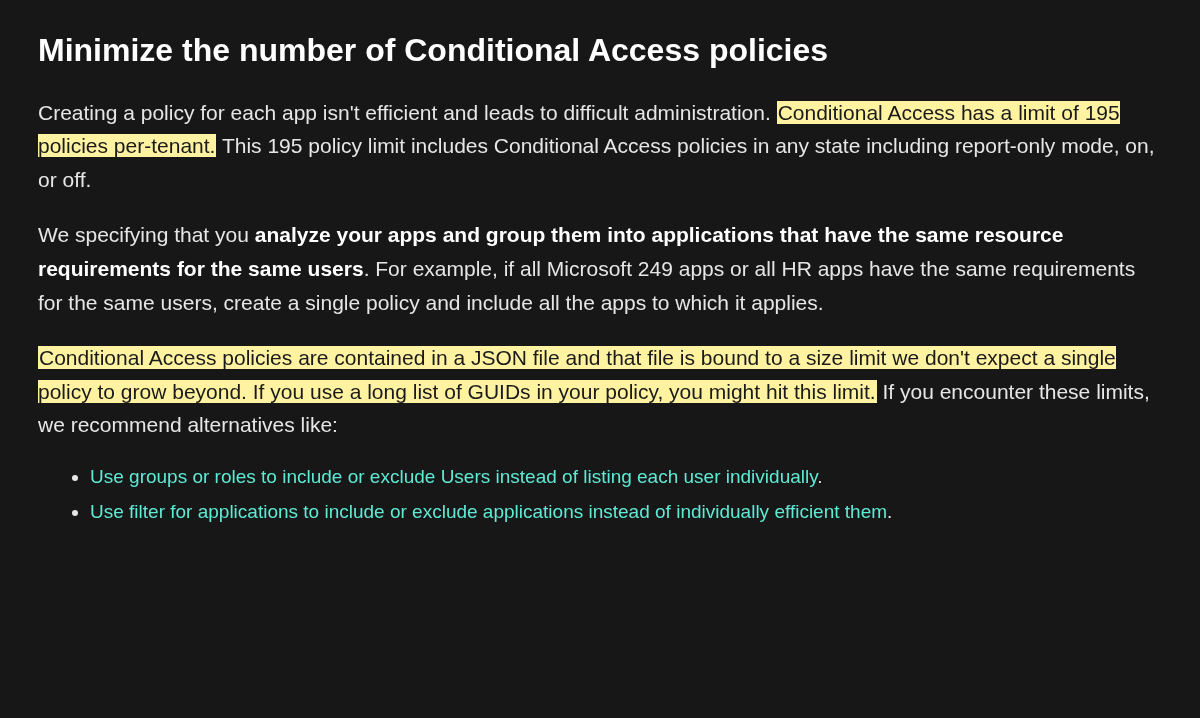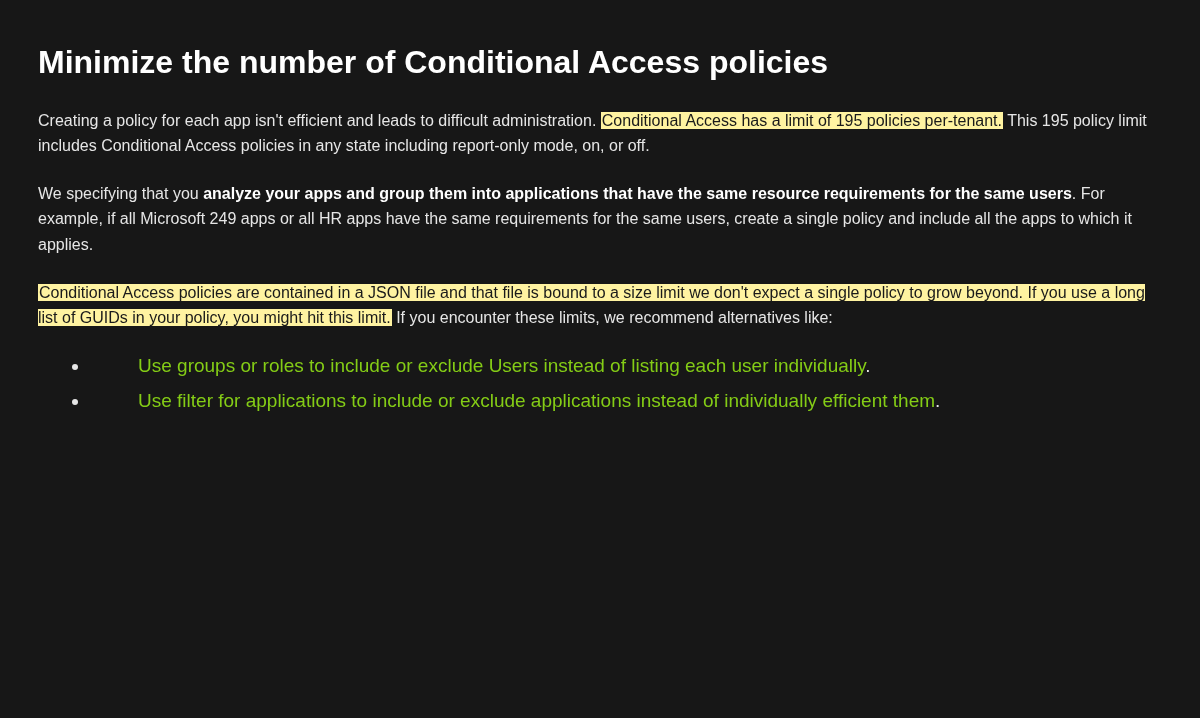--- a/index.html
+++ b/index.html
@@ -14,24 +14,23 @@
       padding: 30px 38px;
       width: 1200px;
       line-height: 1.6;
     }
     h2 {
       font-size: 32px;
       font-weight: 600;
       color: #ffffff;
       margin-bottom: 24px;
       line-height: 1.3;
-      margin-top: 12px;
     }
     p {
-      font-size: 16px;
+      font-size: 21px;
       font-weight: 400;
       color: #e6e6e6;
       margin-bottom: 22px;
       line-height: 1.6;
     }
     .highlight {
       background-color: #fff3a1;
       color: #1a1a1a;
       padding: 0 1px;
     }
@@ -44,23 +43,22 @@
       padding-left: 52px;
       margin-top: -2px;
     }
     li {
       font-size: 19px;
       color: #e6e6e6;
       margin-bottom: 6px;
       line-height: 1.55;
     }
     a {
-      color: #84cc16;
+      color: #5eead4;
       text-decoration: none;
-      margin-left: 48px;
     }
     .link-punct {
       color: #e6e6e6;
     }
   </style>
 </head>
 <body>
 
 <h2>Minimize the number of Conditional Access policies</h2>
 

